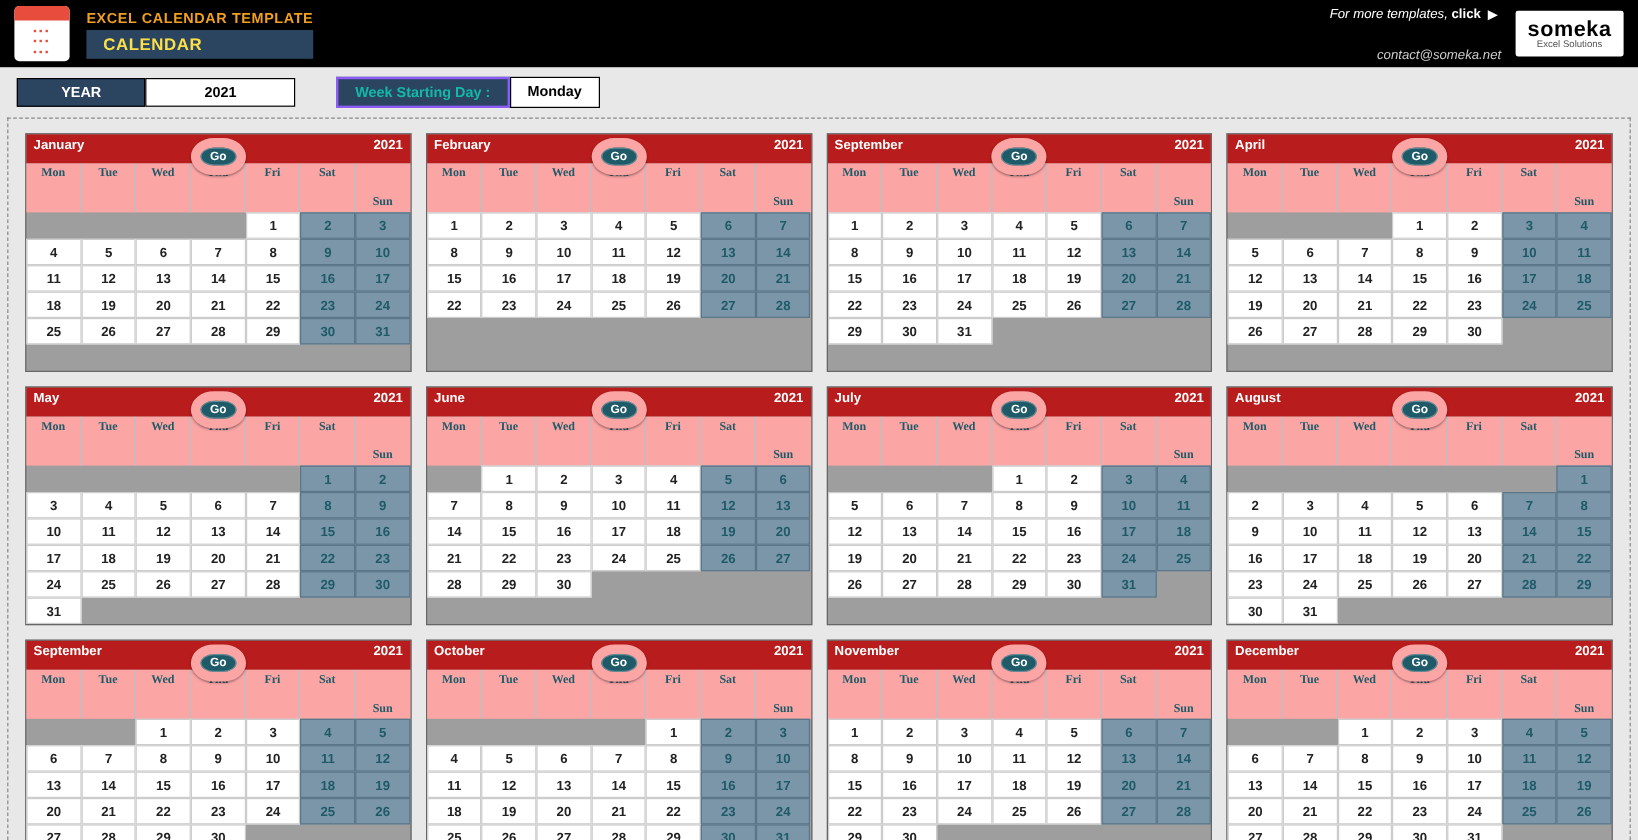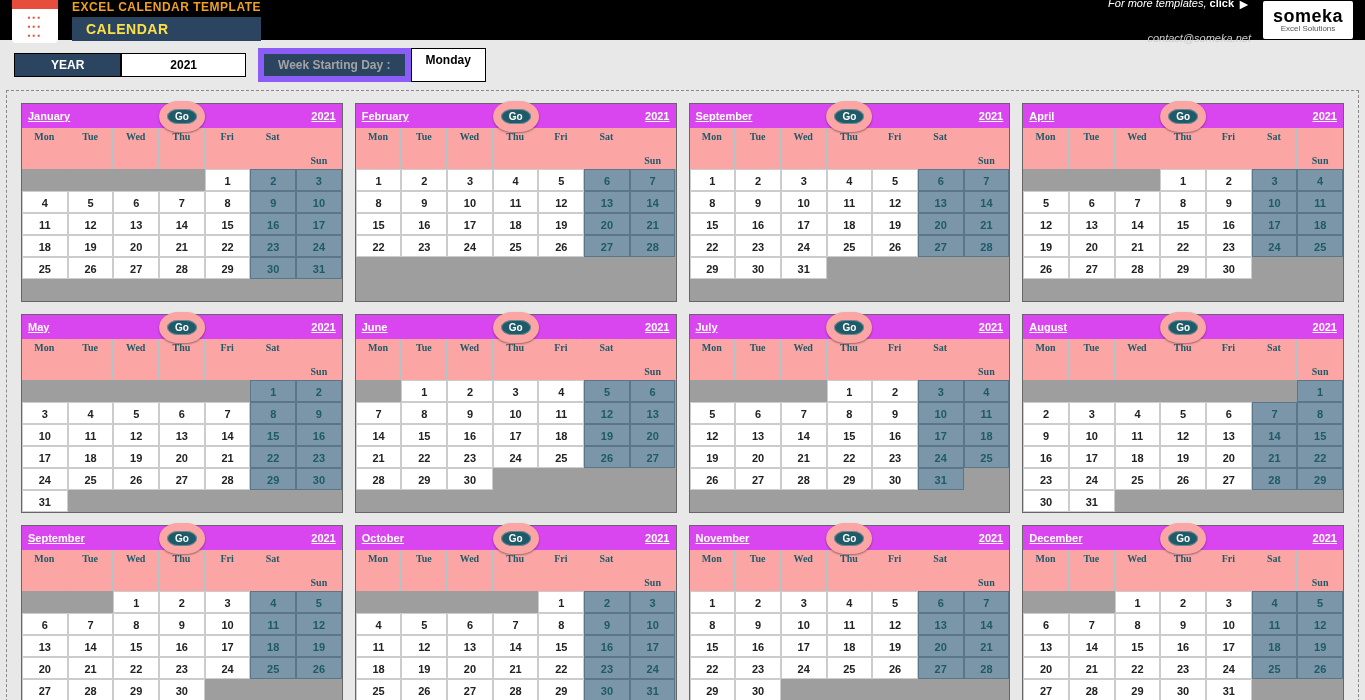--- a/index.html
+++ b/index.html
@@ -1,46 +1,46 @@
 <!DOCTYPE html>
 <html><head>
 <meta charset="utf-8">
 <style>
   * { box-sizing: border-box; margin: 0; padding: 0; }
   body { font-family: Arial, sans-serif; font-size: 11px; background: #e8e8e8; }
   
-  .header-bar { background: #000; color: #fff; display: flex; align-items: center; height: 40px; padding: 0 12px; position: relative; }
+  .header-bar { background: #000; color: #fff; display: flex; align-items: center; height: 56px; padding: 0 12px; position: relative; }
   .calendar-icon { width: 46px; height: 46px; background: #fff; border-radius: 4px; position: relative; margin-right: 14px; }
   .calendar-icon::before { content: ""; position: absolute; top: 0; left: 0; right: 0; height: 12px; background: #e74c3c; border-radius: 4px 4px 0 0; }
   .calendar-icon::after { content: "▪▪▪\A▪▪▪\A▪▪▪"; white-space: pre; position: absolute; top: 16px; left: 0; right: 0; text-align: center; font-size: 8px; letter-spacing: 2px; color: #e74c3c; line-height: 9px; }
   .header-titles { display: flex; flex-direction: column; justify-content: center; }
   .header-title-1 { color: #f0a020; font-weight: bold; font-size: 12px; letter-spacing: 0.5px; }
   .header-title-2 { color: #fde047; font-size: 14px; background: #2b4560; padding: 4px 14px; margin-top: 3px; font-weight: 600; letter-spacing: 0.5px; }
   .header-right { margin-left: auto; text-align: right; display: flex; align-items: center; gap: 12px; }
   .header-right-text { display: flex; flex-direction: column; align-items: flex-end; gap: 20px; }
   .more-templates { font-style: italic; font-size: 11px; }
   .more-templates b { font-style: normal; }
   .more-templates .arrow { font-size: 14px; vertical-align: middle; }
   .contact { font-style: italic; font-size: 11px; color: #ccc; }
   .someka-logo { background: #fff; color: #000; padding: 6px 10px; border-radius: 2px; text-align: center; line-height: 1; }
   .someka-logo .big { font-size: 18px; font-weight: bold; letter-spacing: 0.5px; }
   .someka-logo .small { font-size: 8px; color: #555; }
   
-  .controls-bar { background: #e8e8e8; padding: 8px 14px; display: flex; align-items: center; gap: 12px; }
+  .controls-bar { background: #e8e8e8; padding: 8px 14px; display: flex; align-items: center; gap: 34px; }
   .year-block { display: flex; }
   .year-label { background: #2b4560; color: #fff; font-weight: bold; padding: 4px 36px; font-size: 12px; border: 1px solid #000; }
   .year-value { background: #fff; border: 1px solid #000; padding: 4px 48px; font-weight: bold; font-size: 12px; }
   .weekstart-block { display: flex; }
-  .weekstart-label { background: #2b4560; color: #a3a3a3; font-weight: bold; padding: 4px 14px; font-size: 12px; border: 6px solid #8b5cf6; }
+  .weekstart-label { background: #2b4560; color: #14b8a6; font-weight: bold; padding: 4px 14px; font-size: 12px; border: 2px solid #8b5cf6; }
   .weekstart-value { background: #fff; border: 1px solid #000; padding: 4px 14px; font-weight: bold; font-size: 12px; }
   
   .calendar-grid { display: grid; grid-template-columns: repeat(4, 1fr); gap: 12px; padding: 12px 14px; border: 1px dashed #888; margin: 0 6px; }
   
   .month-card { background: #9e9e9e; border: 1px solid #666; }
-  .month-header { background: #d946ef; color: #fff; display: flex; align-items: center; justify-content: space-between; padding: 3px 6px; height: 24px; position: relative; text-decoration: underline; }
+  .month-header { background: #b91c1c; color: #fff; display: flex; justify-content: space-between; padding: 3px 6px; height: 24px; position: relative; }
   .month-name { font-weight: bold; font-size: 11px; }
   .month-year { font-weight: bold; font-size: 11px; }
   .go-btn { position: absolute; left: 50%; transform: translateX(-50%); background: #1e5a68; color: #fff; font-weight: bold; font-size: 10px; padding: 2px 8px; border: 8px solid #fca5a5; border-radius: 50%/60%; cursor: pointer; box-shadow: inset 0 0 0 1px rgba(255,255,255,0.3), 0 1px 2px rgba(0,0,0,0.4); }
   
   .dow-row { display: grid; grid-template-columns: repeat(7, 1fr); background: #fca5a5; font-family: Liberation Serif, serif; }
   .dow-cell { text-align: center; font-weight: bold; font-size: 10px; padding: 3px 0; color: #1e5a68; border-right: 1px solid #b0c4c8; }
   .dow-cell:last-child { border-right: none; margin-top: 24px; }
   
   .days-grid { display: grid; grid-template-columns: repeat(7, 1fr); grid-template-rows: repeat(6, 22px); }
   .day-cell { text-align: center; font-size: 11px; font-weight: bold; line-height: 22px; background: #fff; border: 1px solid #ccc; color: #222; }

